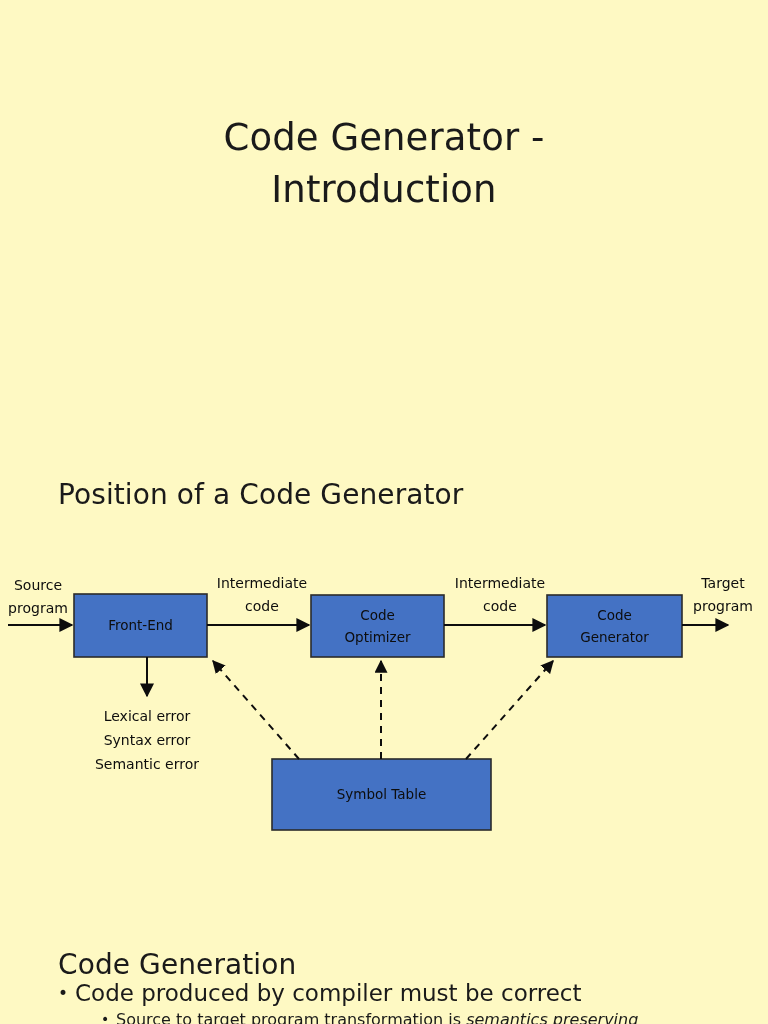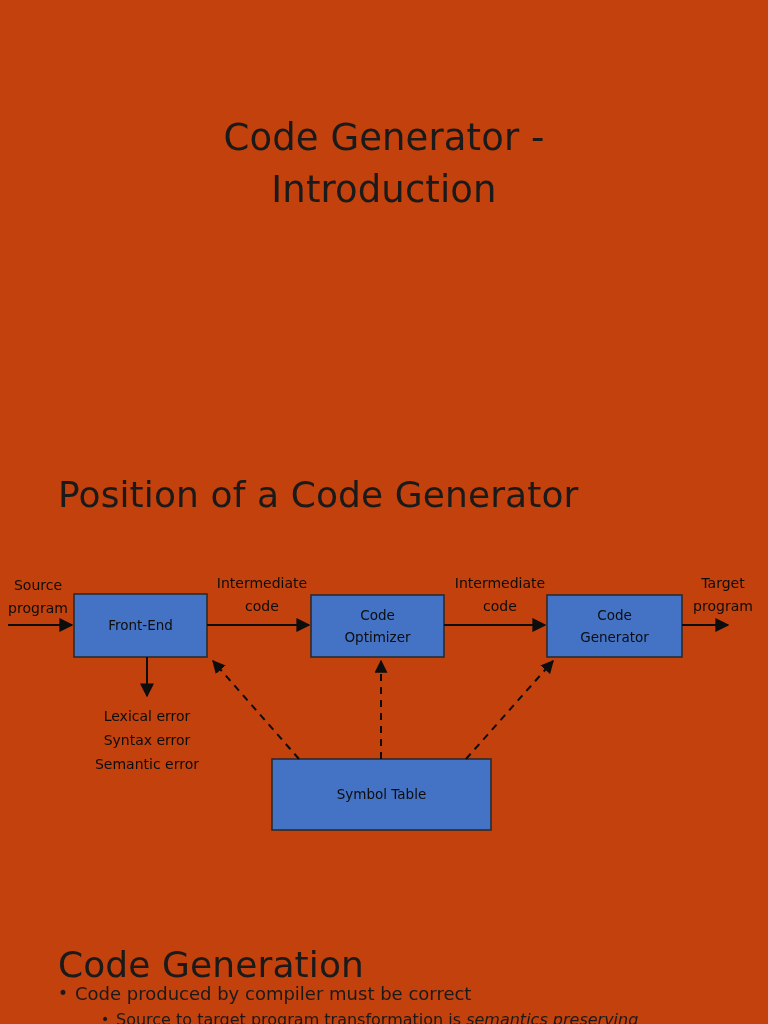--- a/index.html
+++ b/index.html
@@ -14,21 +14,21 @@
     position: relative;
     overflow: hidden;
     font-family: "DejaVu Sans", "Liberation Sans", sans-serif;
     color: #101010;
     -webkit-font-smoothing: antialiased;
   }
 
   .slide {
     position: absolute;
     inset: 0;
-    background: #c2410c;
+    background: #fef9c3;
     text-decoration: underline;
   }
 
   
   .deck-title {
     position: absolute;
     left: 0;
     top: 112px;
     width: 768px;
     text-align: center;
@@ -37,21 +37,21 @@
     font-weight: 400;
     letter-spacing: 0.1px;
     color: #1a1a1a;
     white-space: pre-line;
   }
 
   
   .section-heading {
     position: absolute;
     left: 58px;
-    font-size: 36px;
+    font-size: 28px;
     line-height: 36px;
     font-weight: 400;
     color: #1a1a1a;
     letter-spacing: 0.1px;
   }
   .section-heading.position   { top: 477px; }
   .section-heading.generation { top: 911px; margin-top: 36px; }
 
   
   .diagram-wrap {
@@ -77,21 +77,21 @@
   
   .bullet-list {
     position: absolute;
     left: 58px;
     top: 980px;
     width: 700px;
   }
   .bullet-l1 {
     position: relative;
     padding-left: 17px;
-    font-size: 18px;
+    font-size: 23px;
     line-height: 27px;
     color: #1a1a1a;
   }
   .bullet-l1::before {
     content: "\2022";
     position: absolute;
     left: 0;
     top: 0;
     font-size: 17px;
   }

